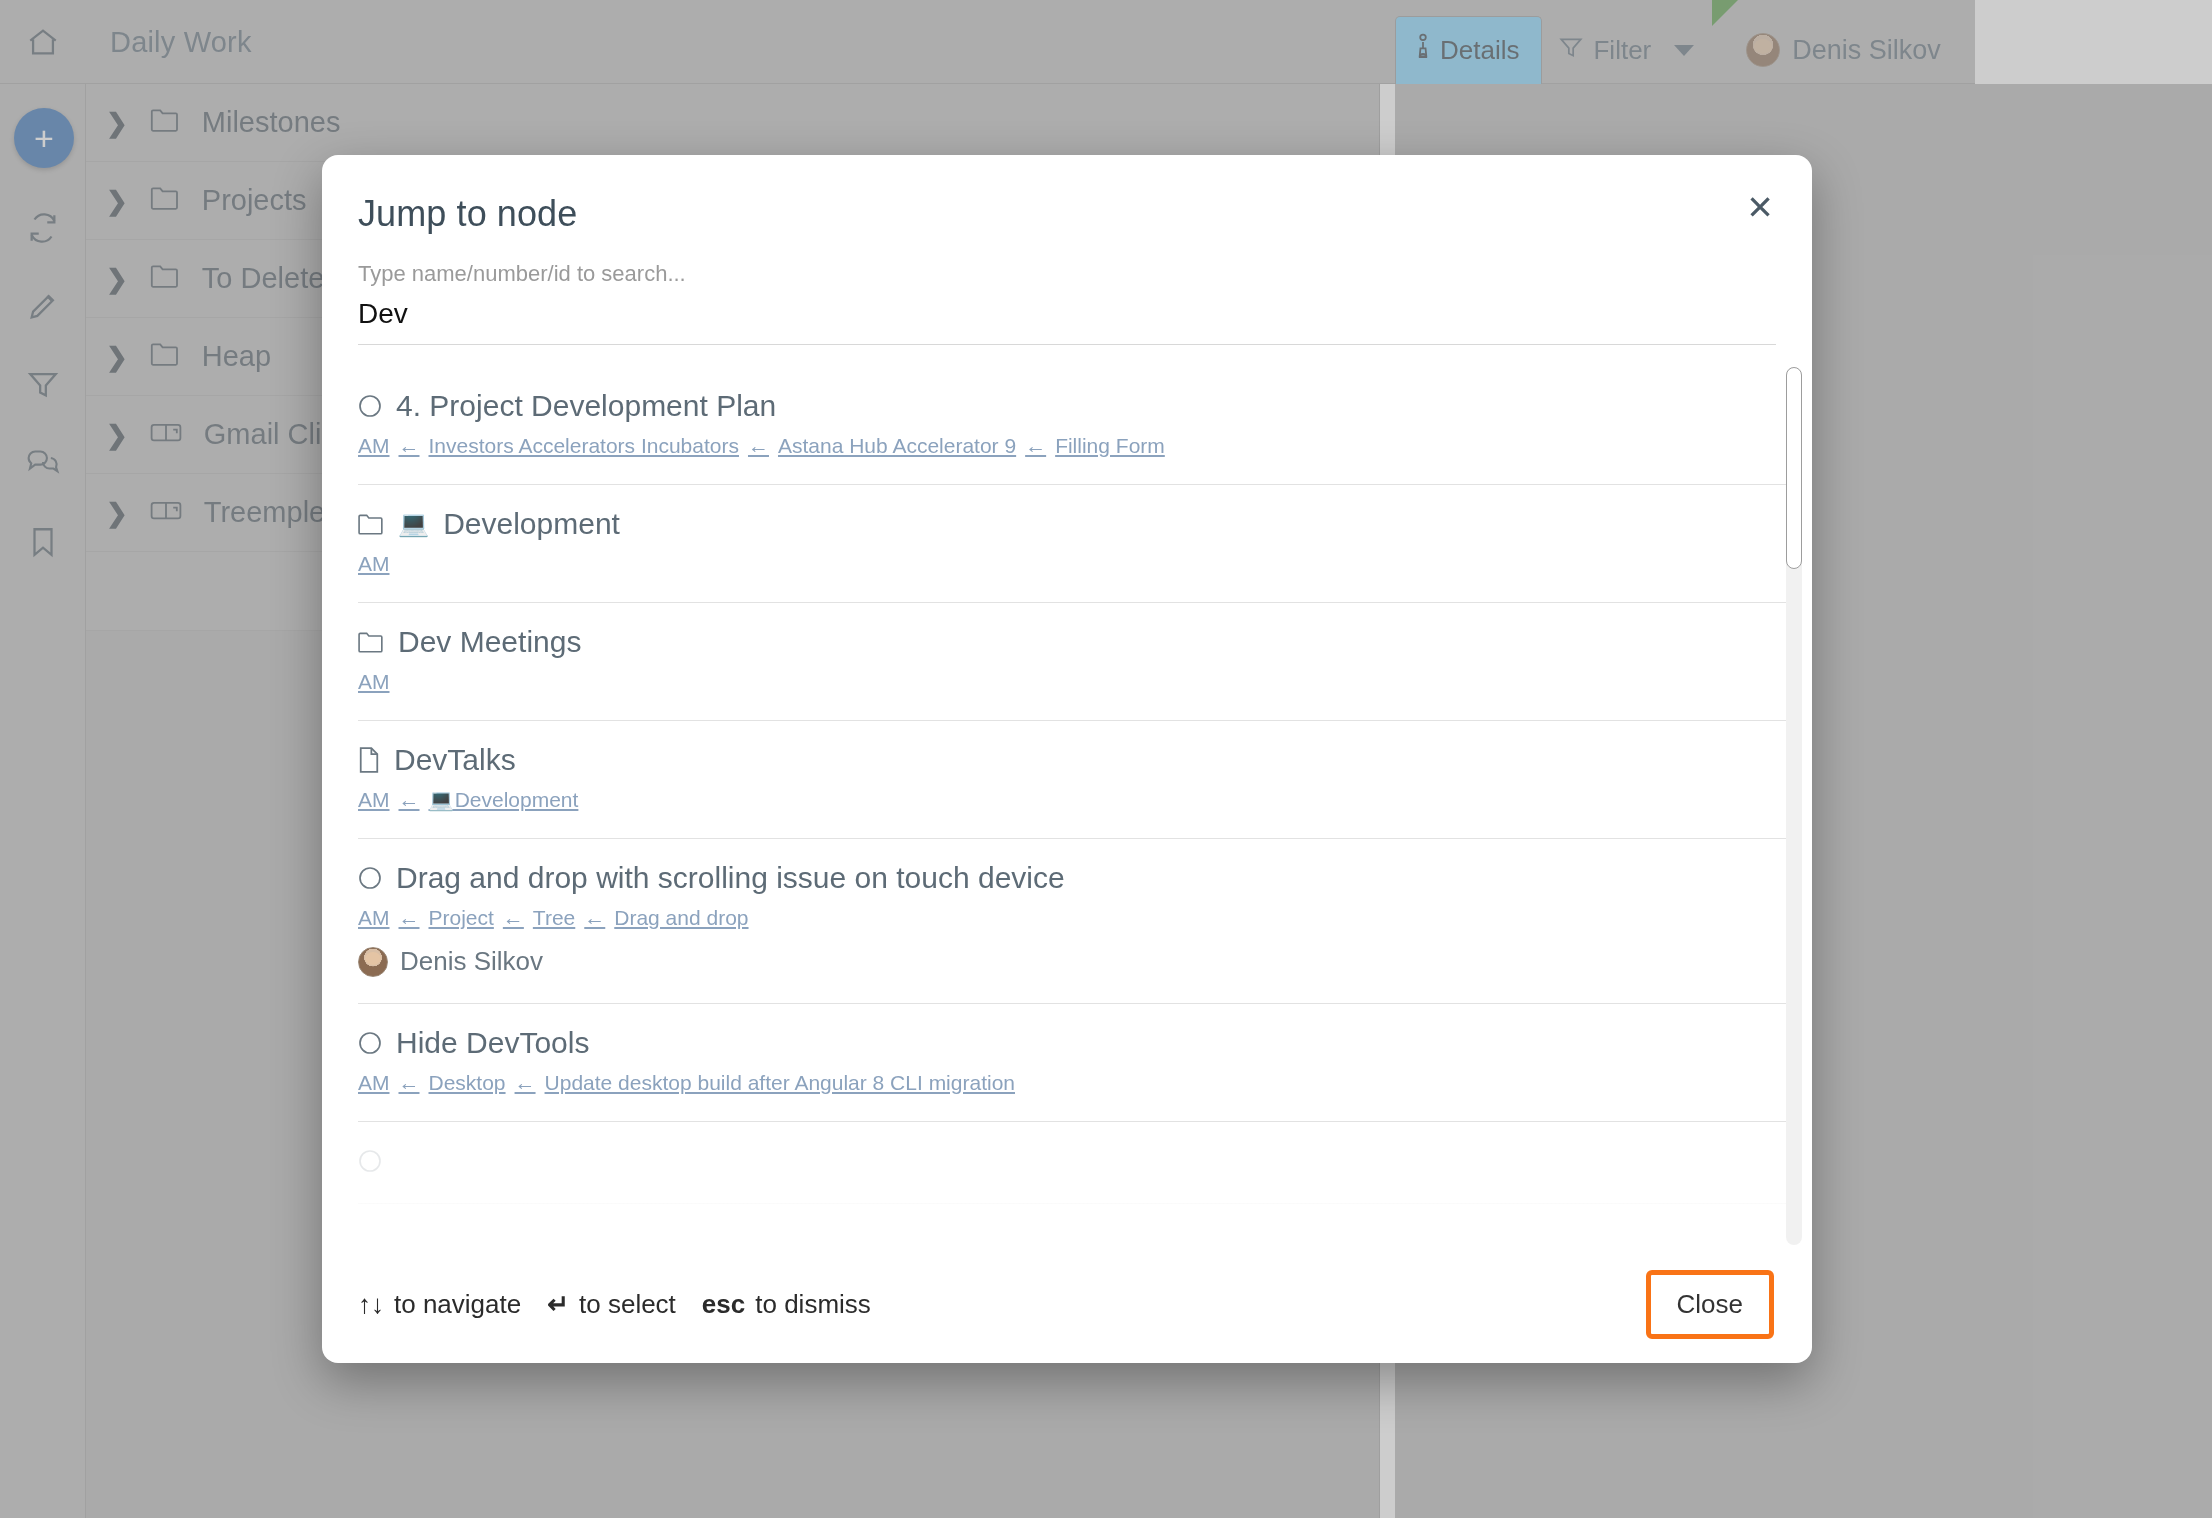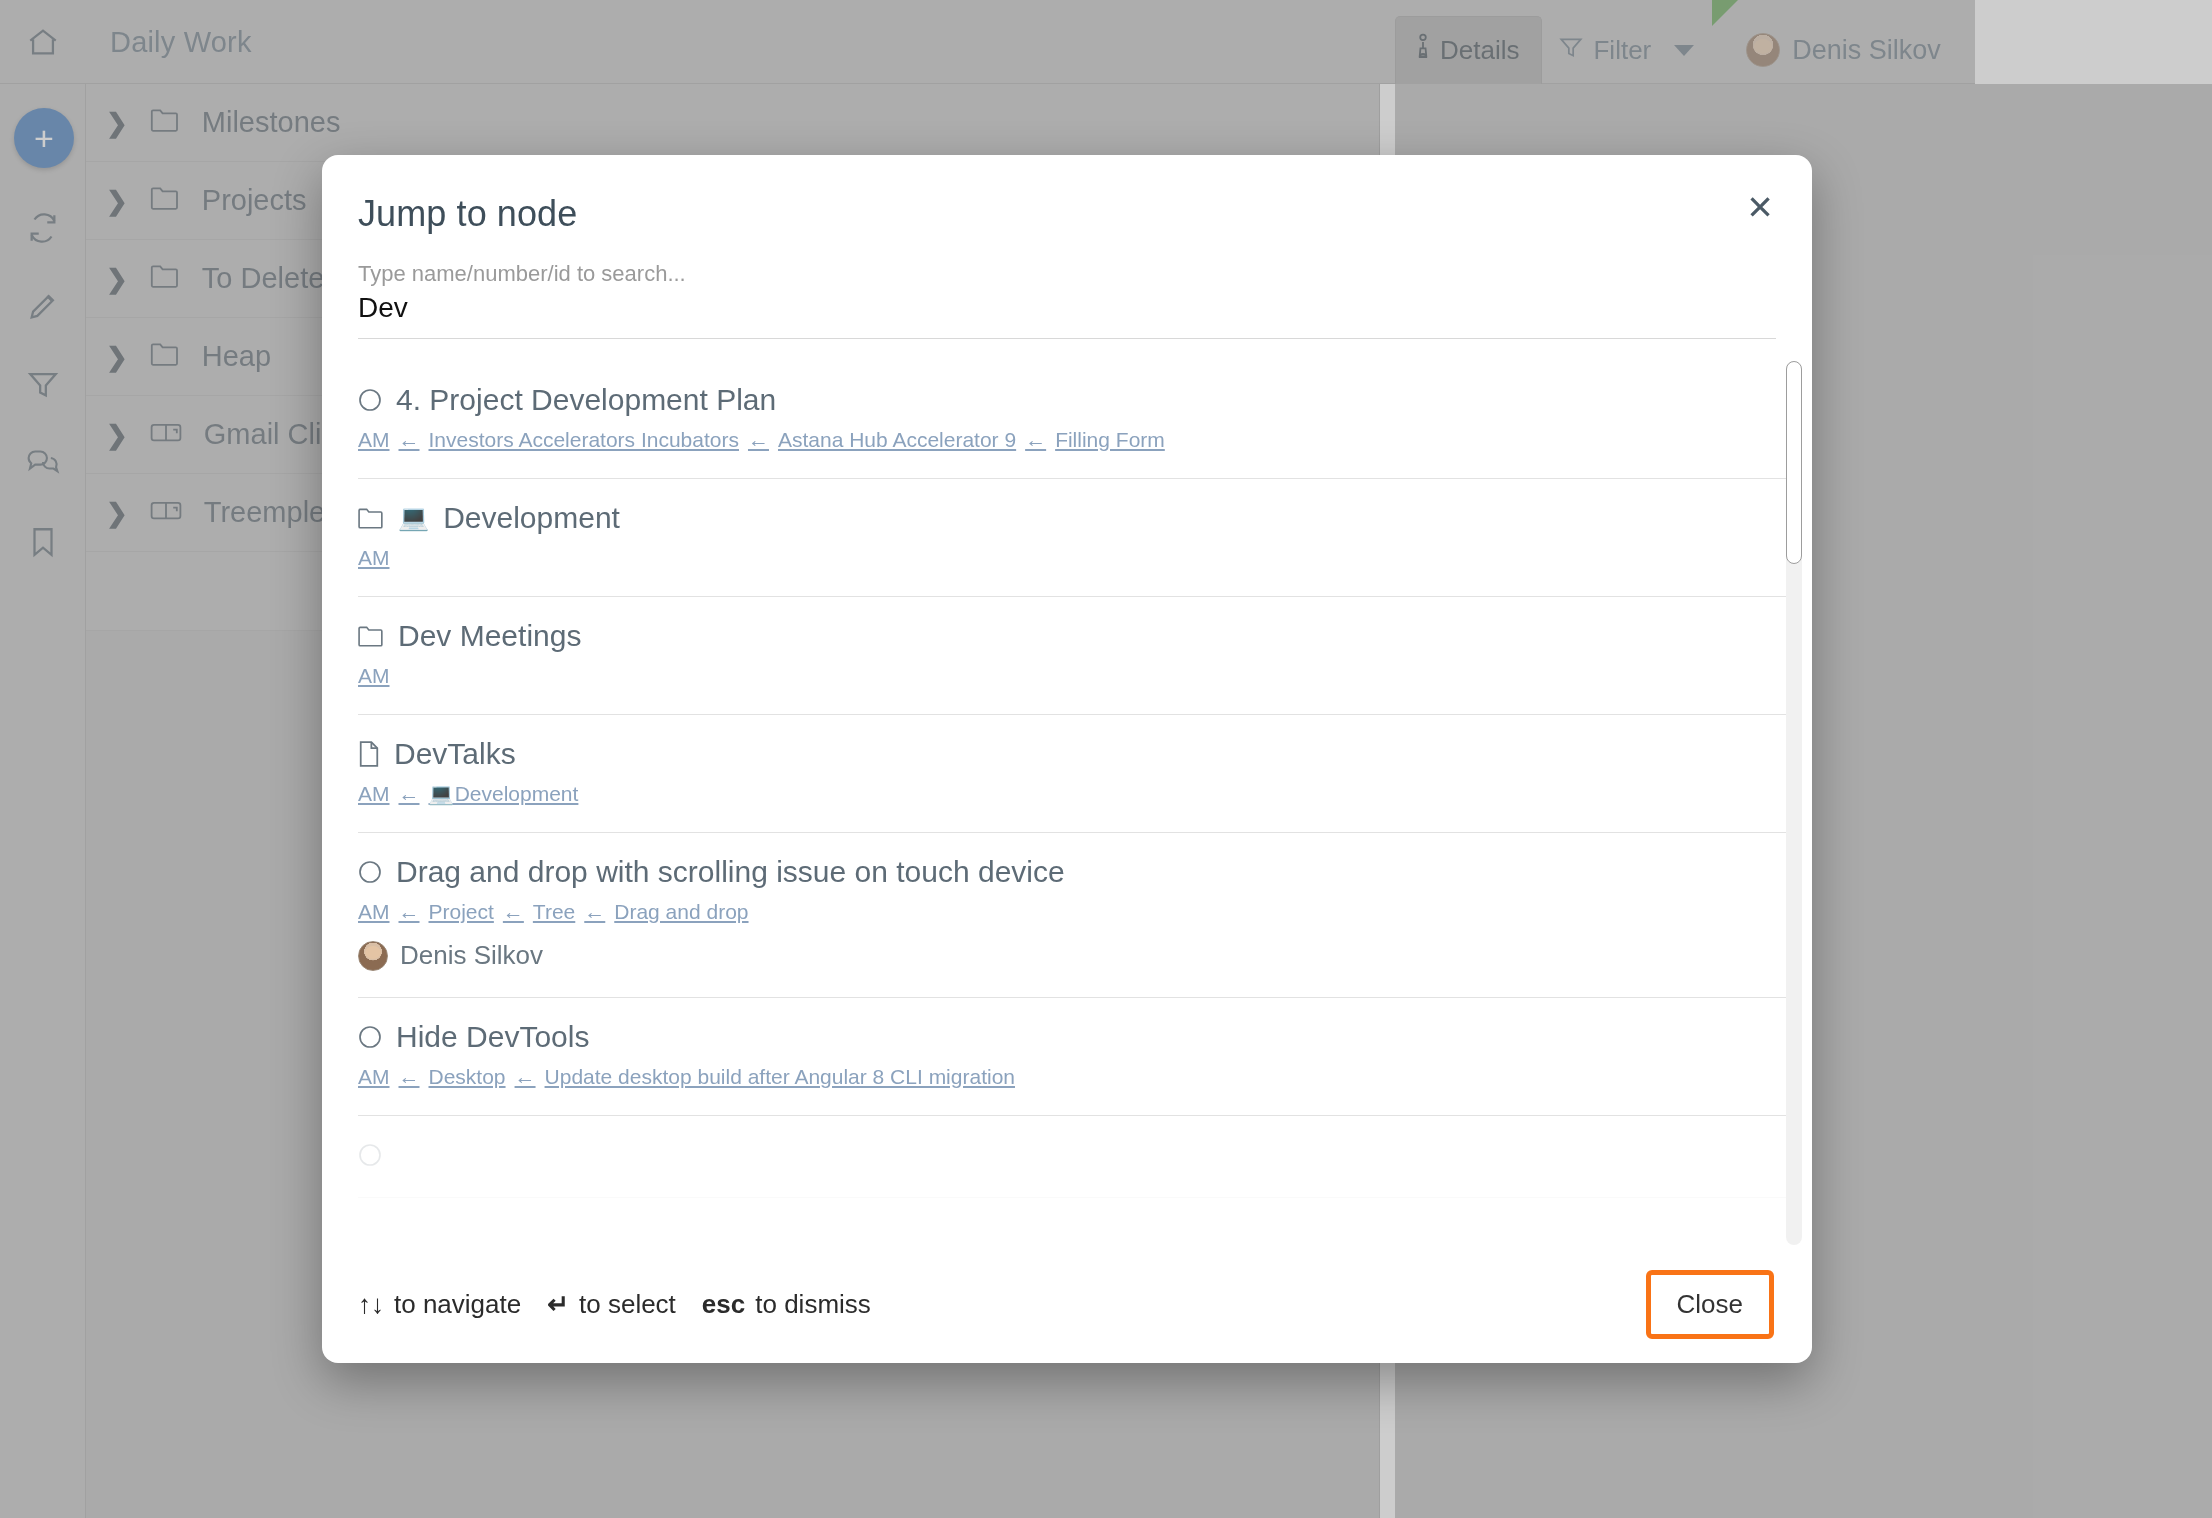--- a/index.html
+++ b/index.html
@@ -34,21 +34,21 @@
 
   
   .hdr-right {
     position: absolute; left: 1395px; top: 0; height: 84px; width: 817px;
     display: flex; align-items: flex-end;
   }
   .tab-details {
     height: 68px; margin-bottom: 0;
     padding: 0 22px 0 18px;
     display: flex; align-items: center; gap: 8px;
-    background: #a3a3a3;
+    background: #7dd3fc;
     border: 1px solid #9a9a9a; border-bottom: none;
     border-radius: 5px 5px 0 0;
     font-size: 26px; color: #2f3b44;
   }
   .filter-btn {
     height: 68px; padding: 0 10px 0 16px;
     display: flex; align-items: center; gap: 9px;
     font-size: 26px; color: #5a6b78;
   }
   .caret { width: 0; height: 0; border-left: 10px solid transparent;
@@ -150,21 +150,21 @@
   }
   .modal-close {
     position: absolute; right: 38px; top: 36px;
     font-size: 33px; color: #4b5a66; line-height: 1;
     cursor: pointer;
   }
   .search-wrap {
     padding: 26px 36px 0 36px; flex: 0 0 auto;
   }
   .search-ph {
-    font-size: 22px; color: #9a9a9a; margin-bottom: 5px;
+    font-size: 22px; color: #9a9a9a; margin-bottom: 11px;
   }
   .search-val {
     font-size: 28px; color: #111; padding-bottom: 14px;
     border-bottom: 1px solid #d8d8d8;
     min-height: 40px;
   }
 
   .results {
     position: relative;
     margin: 22px 0 0 0;

